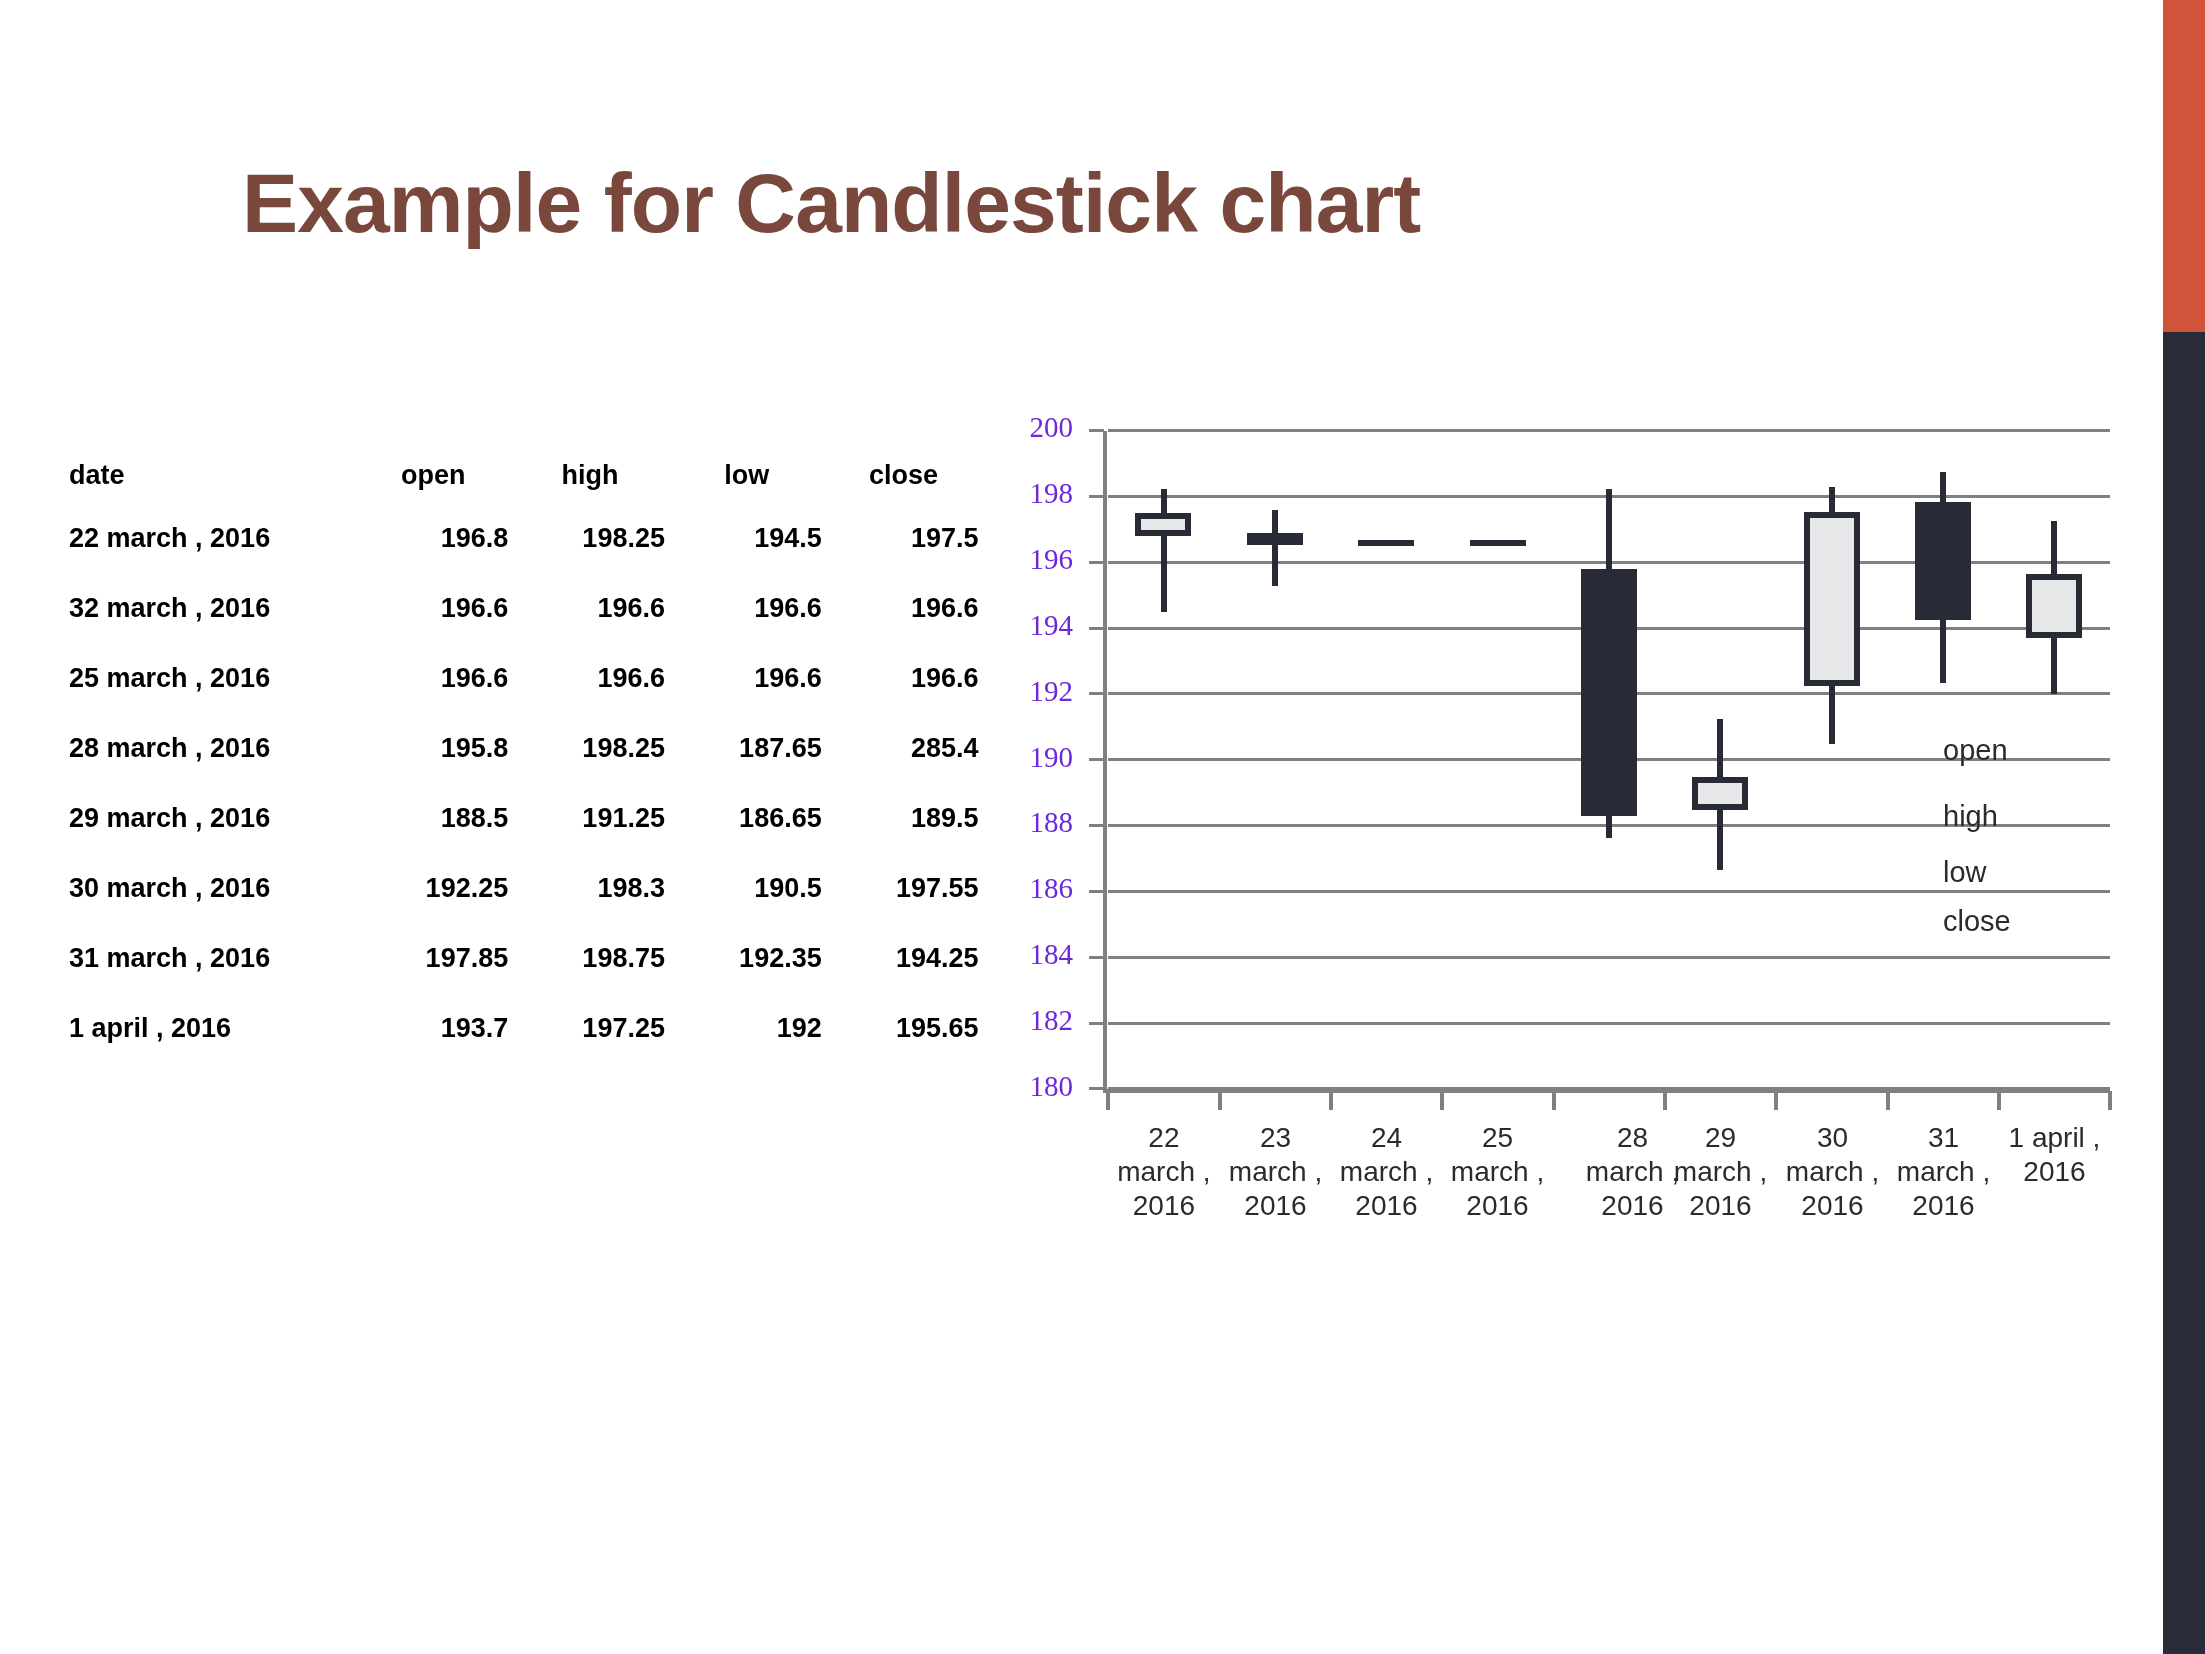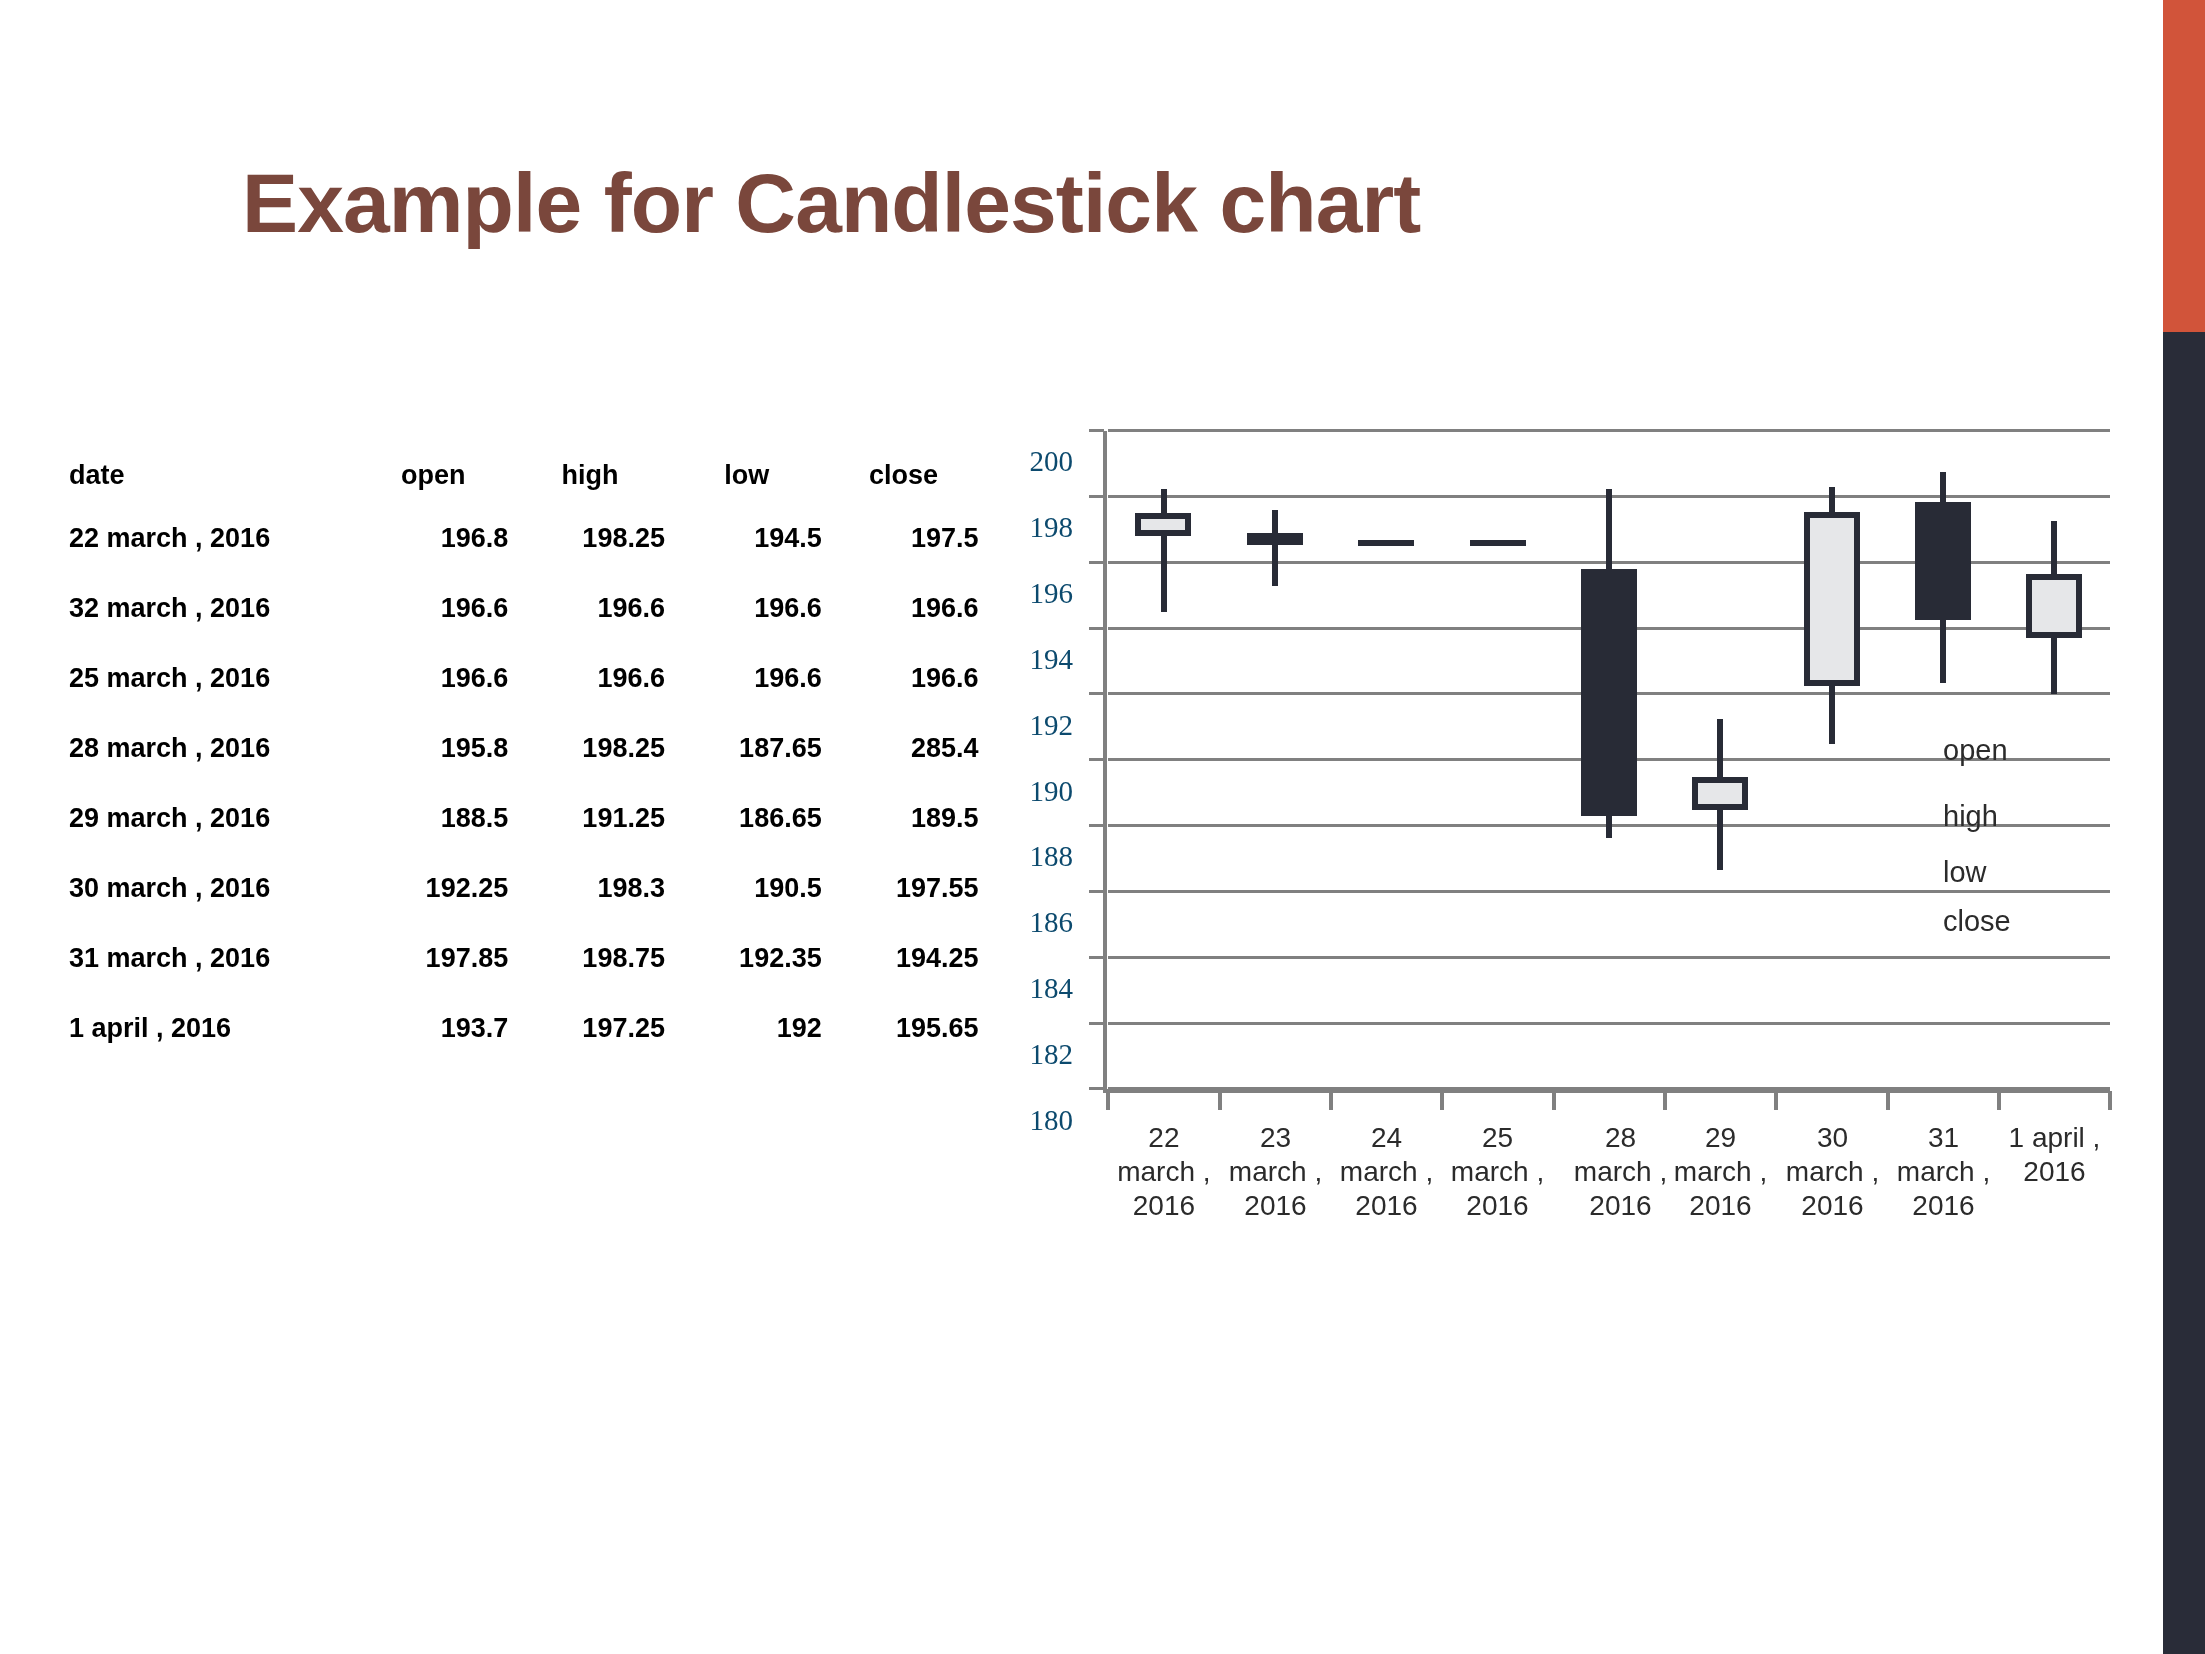--- a/index.html
+++ b/index.html
@@ -121,24 +121,23 @@
     width: 15px;
     height: 3.5px;
     background: #808080;
   }
   .y-label {
     position: absolute;
     right: 1037px;
     text-align: right;
     width: 97px;
     font-size: 29px;
-    color: #0c4a6e;
+    color: #6d28d9;
     font-family: "Liberation Serif", serif;
     white-space: nowrap;
-    margin-top: 34px;
   }
   .x-tick-mark {
     position: absolute;
     top: 660px;
     width: 3.5px;
     height: 19.4px;
     background: #808080;
   }
   .x-label {
     position: absolute;
@@ -321,21 +320,21 @@
         <div class="x-label" style="left: 212px; width: 133px;">
           <div>24</div>
           <div>march ,</div>
           <div>2016</div>
         </div>
         <div class="x-label" style="left: 323px; width: 133px;">
           <div>25</div>
           <div>march ,</div>
           <div>2016</div>
         </div>
-        <div class="x-label" style="left: 446px; width: 133px;">
+        <div class="x-label" style="left: 458px; width: 133px;">
           <div>28</div>
           <div>march ,</div>
           <div>2016</div>
         </div>
         <div class="x-label" style="left: 546px; width: 133px;">
           <div>29</div>
           <div>march ,</div>
           <div>2016</div>
         </div>
         <div class="x-label" style="left: 658px; width: 133px;">

